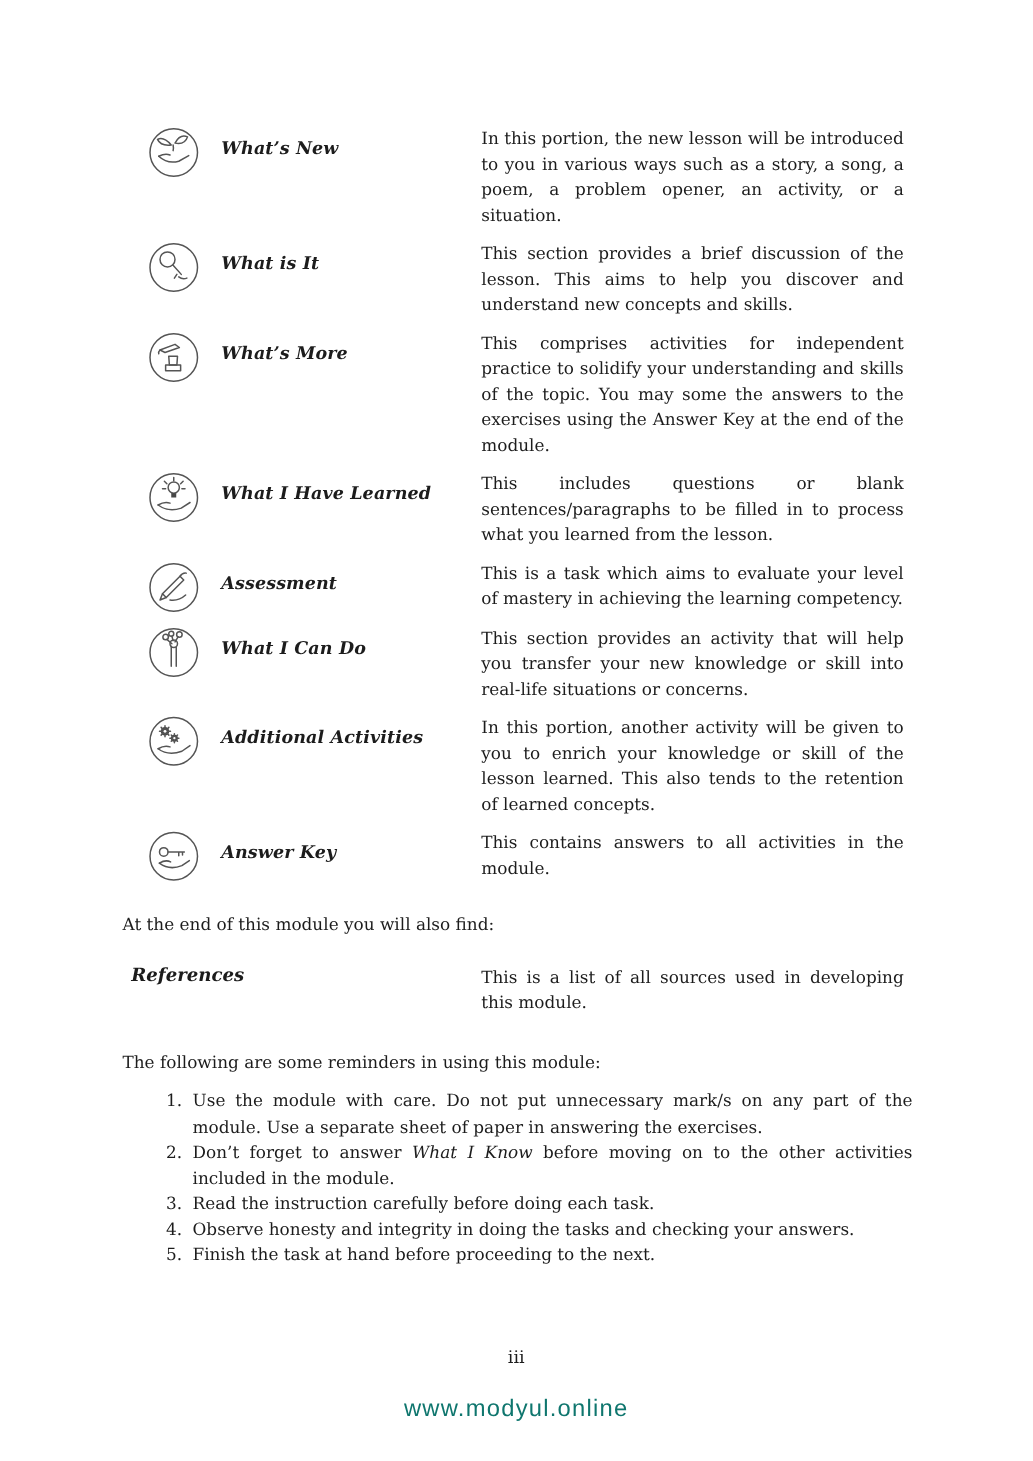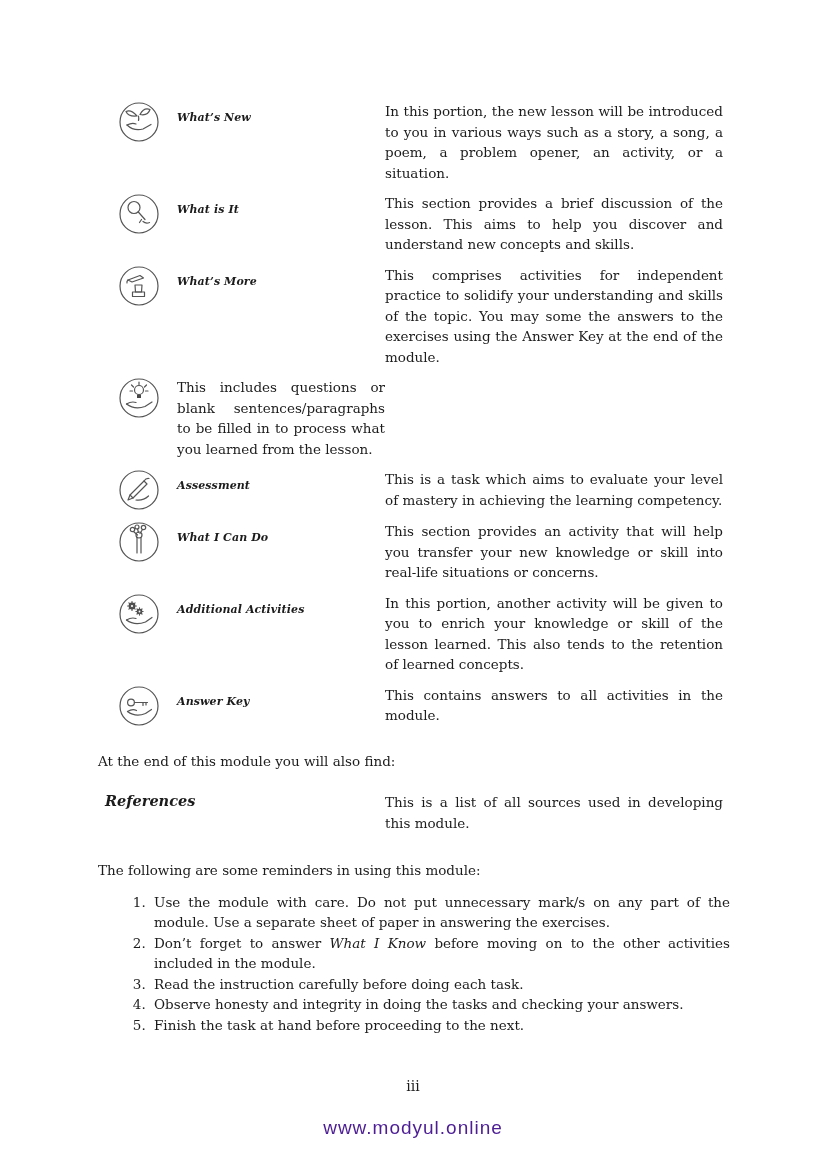--- a/index.html
+++ b/index.html
@@ -21,21 +21,21 @@
     grid-template-columns:59px 208px 338px;
     margin-left:20px;
     margin-bottom:10px;
     align-items:start;
   }
   .icon-wrap{width:42px;height:42px;}
   .icon-wrap svg{display:block;}
   .section-label{
     font-weight:bold;
     font-style:italic;
-    font-size:11px;
+    font-size:14px;
     padding-top:10px;
     letter-spacing:.1px;
   }
   .section-desc{
     margin:0;
     font-size:13.5px;
     line-height:20.5px;
     text-align:justify;
   }
   .plain-par{
@@ -73,21 +73,21 @@
     text-align:center;
     font-size:14px;
   }
   .watermark{
     position:absolute;
     top:1117px;left:0;width:100%;
     text-align:center;
     font-family:"Liberation Sans","DejaVu Sans",sans-serif;
     font-size:19px;
     letter-spacing:1px;
-    color:#4c1d95;
+    color:#0f766e;
   }
   .ic{stroke:#555;fill:none;stroke-width:1.2;stroke-linecap:round;stroke-linejoin:round;}
   .ic-fill{fill:#474747;stroke:none;}
 </style>
 </head>
 <body>
 
 <div class="page">
   <div class="content">
 
@@ -138,20 +138,21 @@
       <span class="icon-wrap">
         <svg viewBox="0 0 42 42" width="42" height="42">
           <circle class="ic" cx="21" cy="21" r="19"></circle>
           <circle class="ic" cx="21" cy="13" r="4.5"></circle>
           <rect class="ic-fill" x="19" y="17.5" width="4" height="3.5"></rect>
           <path class="ic" d="M21 5 V7.5 M13.5 8 L15.5 10 M28.5 8 L26.5 10 M12 14 H14.5 M27.5 14 H30"></path>
           <path class="ic" d="M8.5 27 Q16.5 33 27 29.5 L34 25"></path>
           <path class="ic" d="M8.5 27 Q13.5 24 18 25.5"></path>
         </svg>
       </span>
+      <span class="section-label">What I Have Learned</span>
       <p class="section-desc">This includes questions or blank sentences/paragraphs to be filled in to process what you learned from the lesson.</p>
     </div>
 
     <div class="section-row">
       <span class="icon-wrap">
         <svg viewBox="0 0 42 42" width="42" height="42">
           <circle class="ic" cx="21" cy="21" r="19"></circle>
           <path class="ic" d="M12 26 L26 12 L29 15 L15 29 Z"></path>
           <path class="ic" d="M12 26 L10 31 L15 29"></path>
           <path class="ic" d="M26 12 Q28 9 31 9.5"></path>

